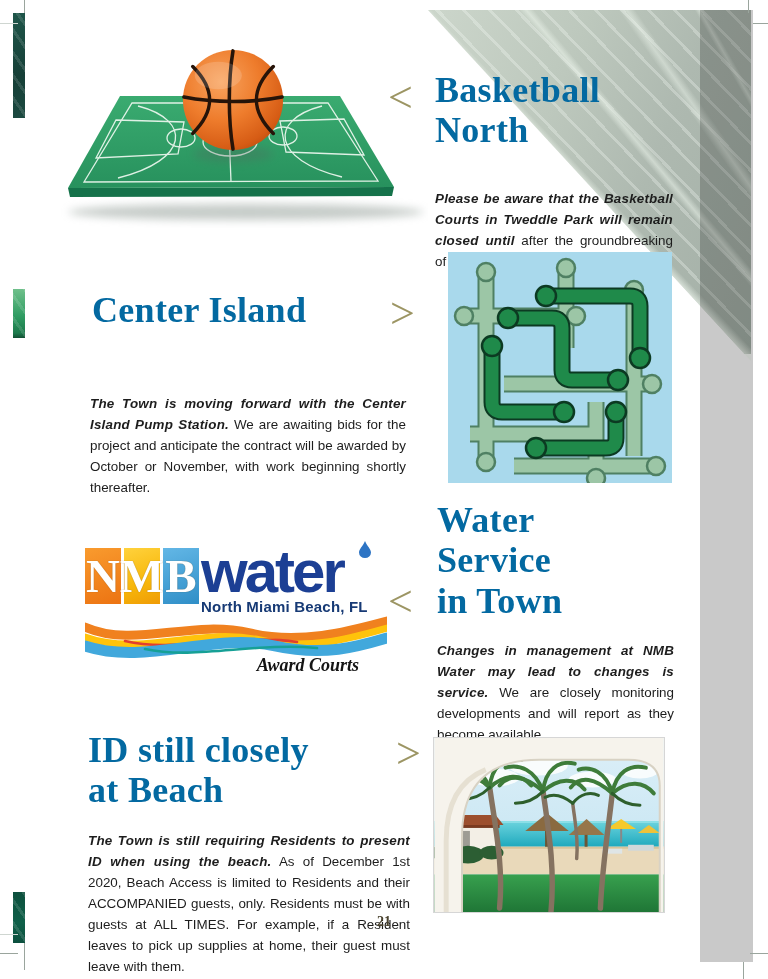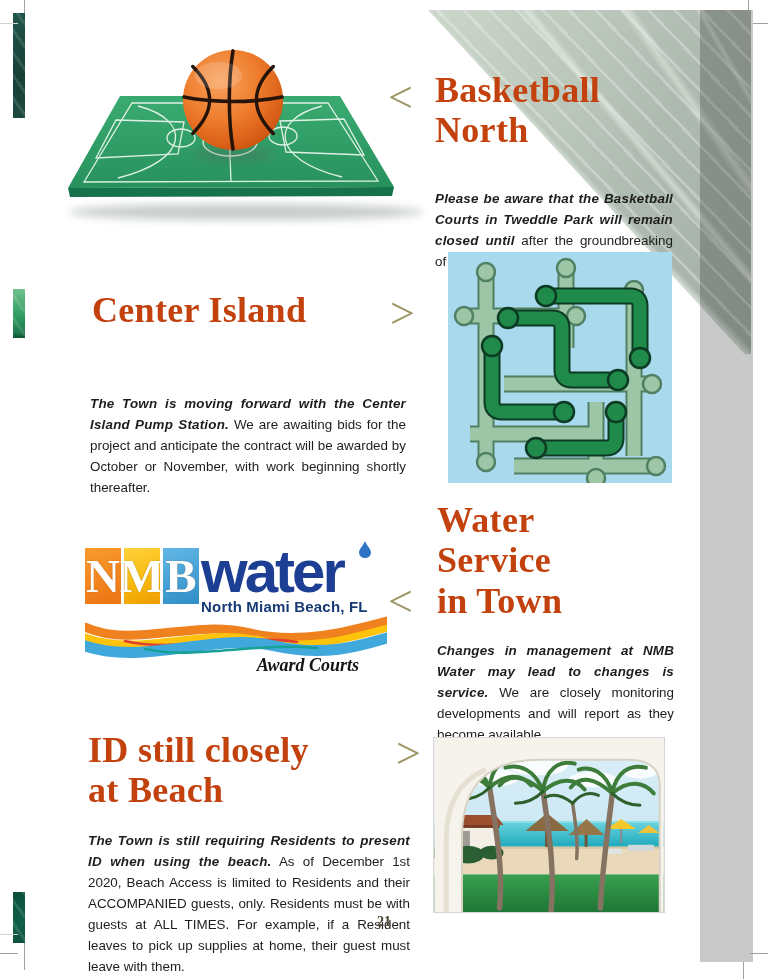--- a/index.html
+++ b/index.html
@@ -23,21 +23,21 @@
 
   
   .mark{position:absolute;background:#9aa59d;z-index:3;}
   .bar{position:absolute;left:13px;width:12px;z-index:3;}
   .bar-top{top:13px;height:105px;background:linear-gradient(160deg,#1f564a,#163f37 60%,#1c4a41);}
   .bar-mid{top:289px;height:49px;background:linear-gradient(to bottom,#6fc08b,#2f9c62 55%,#1d7a4c 90%,#124f33);}
   .bar-bottom{top:892px;height:51px;background:linear-gradient(to bottom,#0d4f3d,#0f6049 60%,#0c503e);}
   .bar .sheen{position:absolute;inset:0;background:repeating-linear-gradient(55deg,rgba(255,255,255,0) 0 10px,rgba(255,255,255,.12) 10px 13px);}
 
   
-  .h{position:absolute;font-family:"Liberation Serif",serif;font-weight:700;color:#c2410c;
+  .h{position:absolute;font-family:"Liberation Serif",serif;font-weight:700;color:#0369a1;
      font-size:36px;line-height:1.12;letter-spacing:.3px;z-index:4;}
   .arrow{position:absolute;font-family:"Liberation Serif",serif;font-size:44px;line-height:1;
      color:#9c9563;z-index:4;}
   .p{position:absolute;font-size:13.4px;line-height:1.56;color:#1d1d1d;text-align:justify;z-index:4;}
   .p .lead{font-weight:700;font-style:italic;letter-spacing:.2px;}
   .pagenum{position:absolute;left:360px;top:914px;width:48px;text-align:center;
      font-family:"Liberation Serif",serif;font-weight:700;font-size:14px;color:#49422e;z-index:4;}
 
   
   .court{position:absolute;left:56px;top:86px;width:372px;height:142px;z-index:4;}

